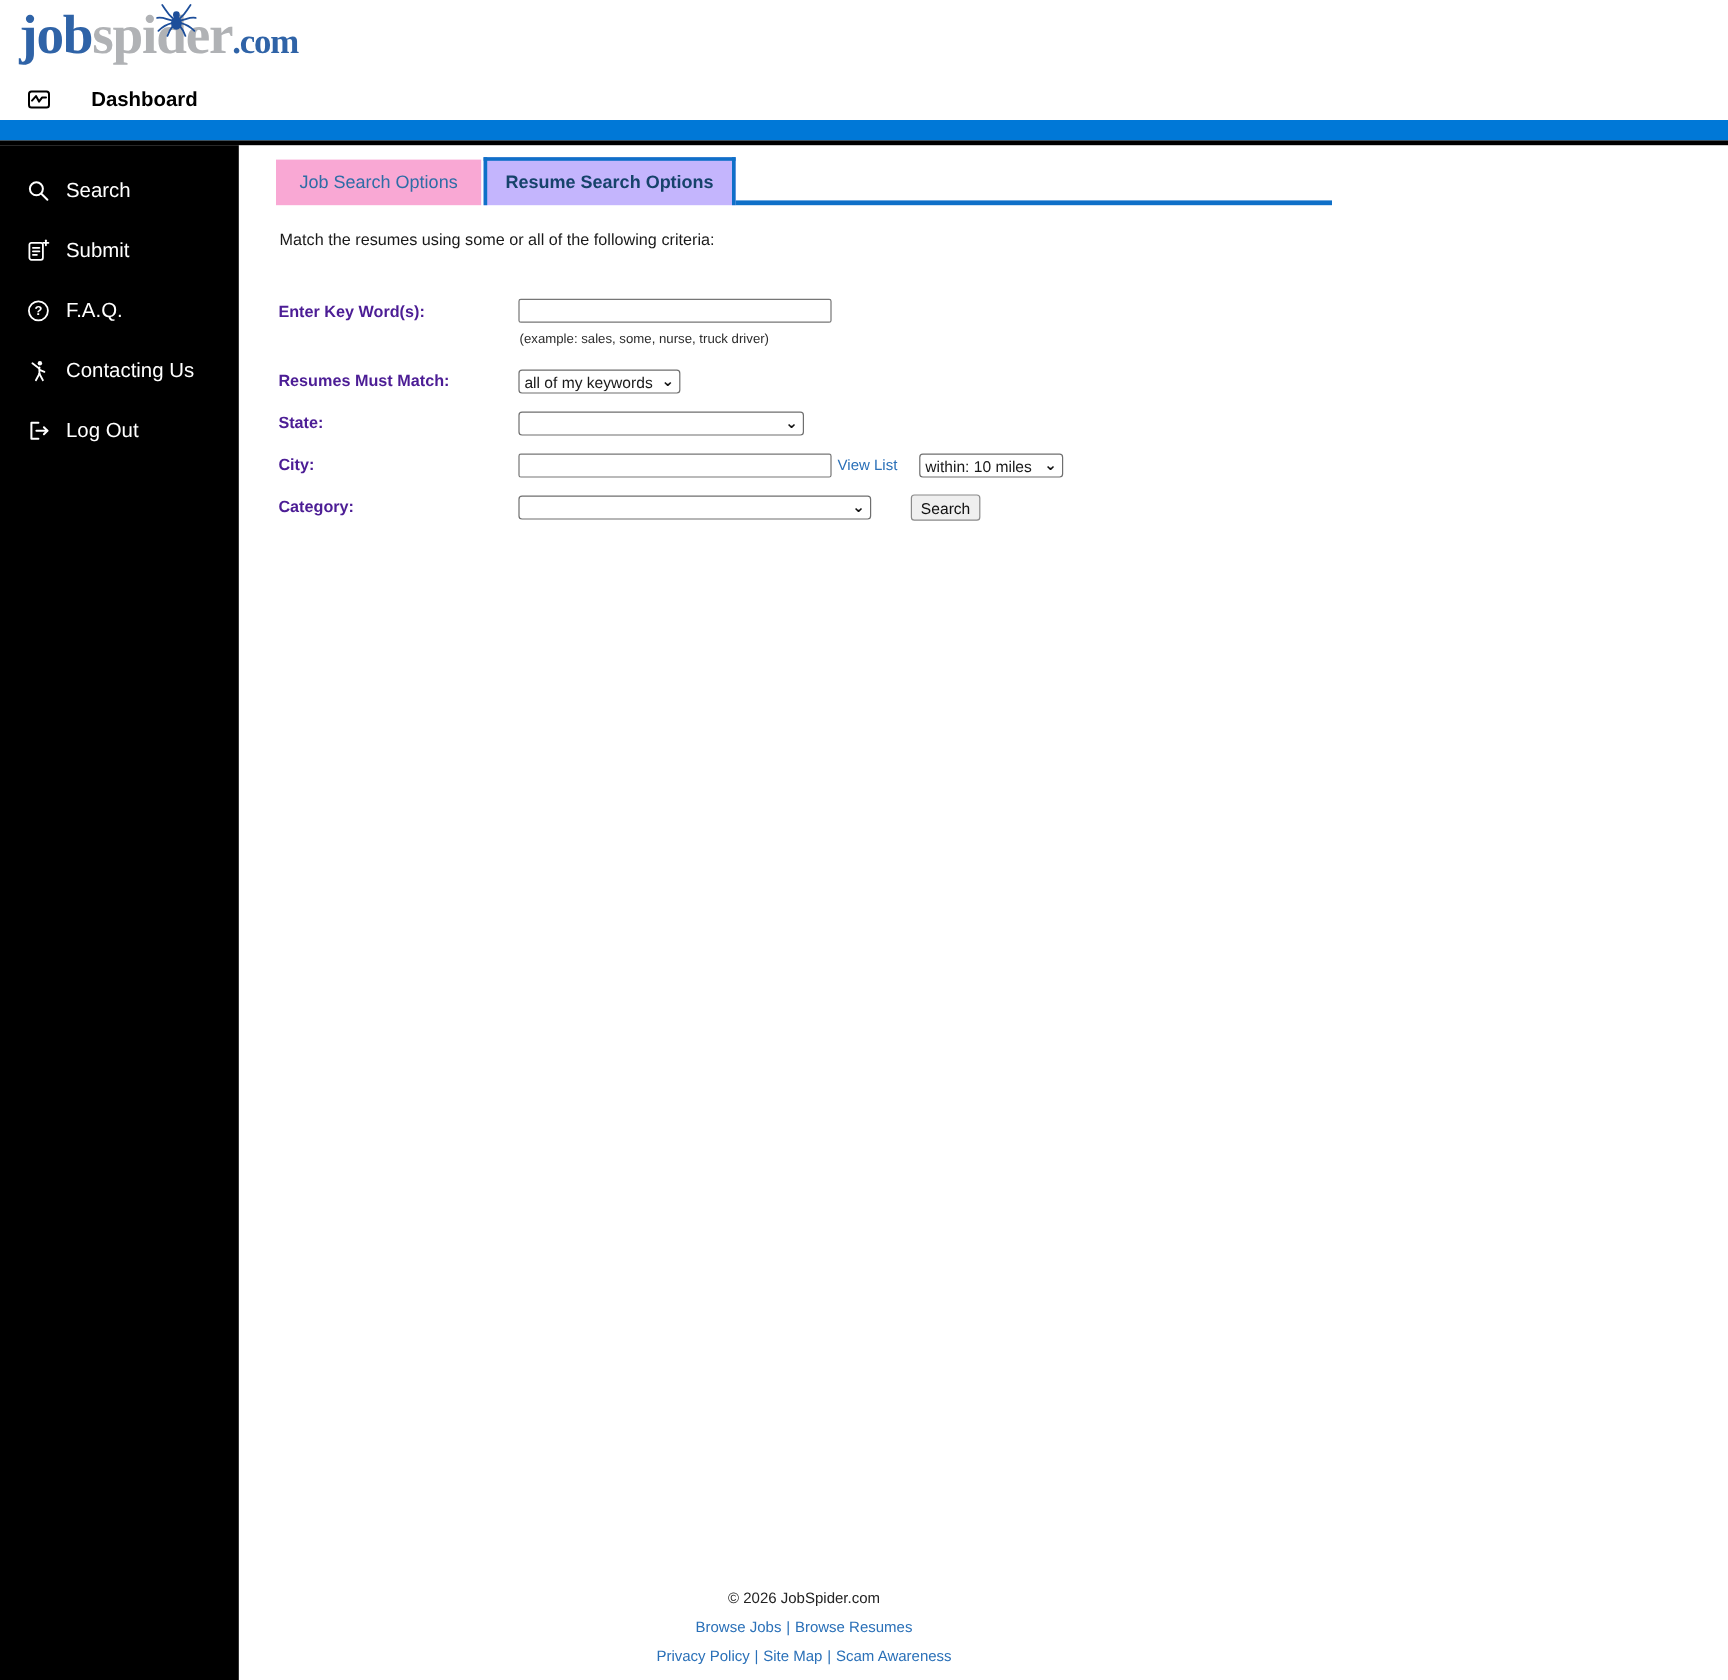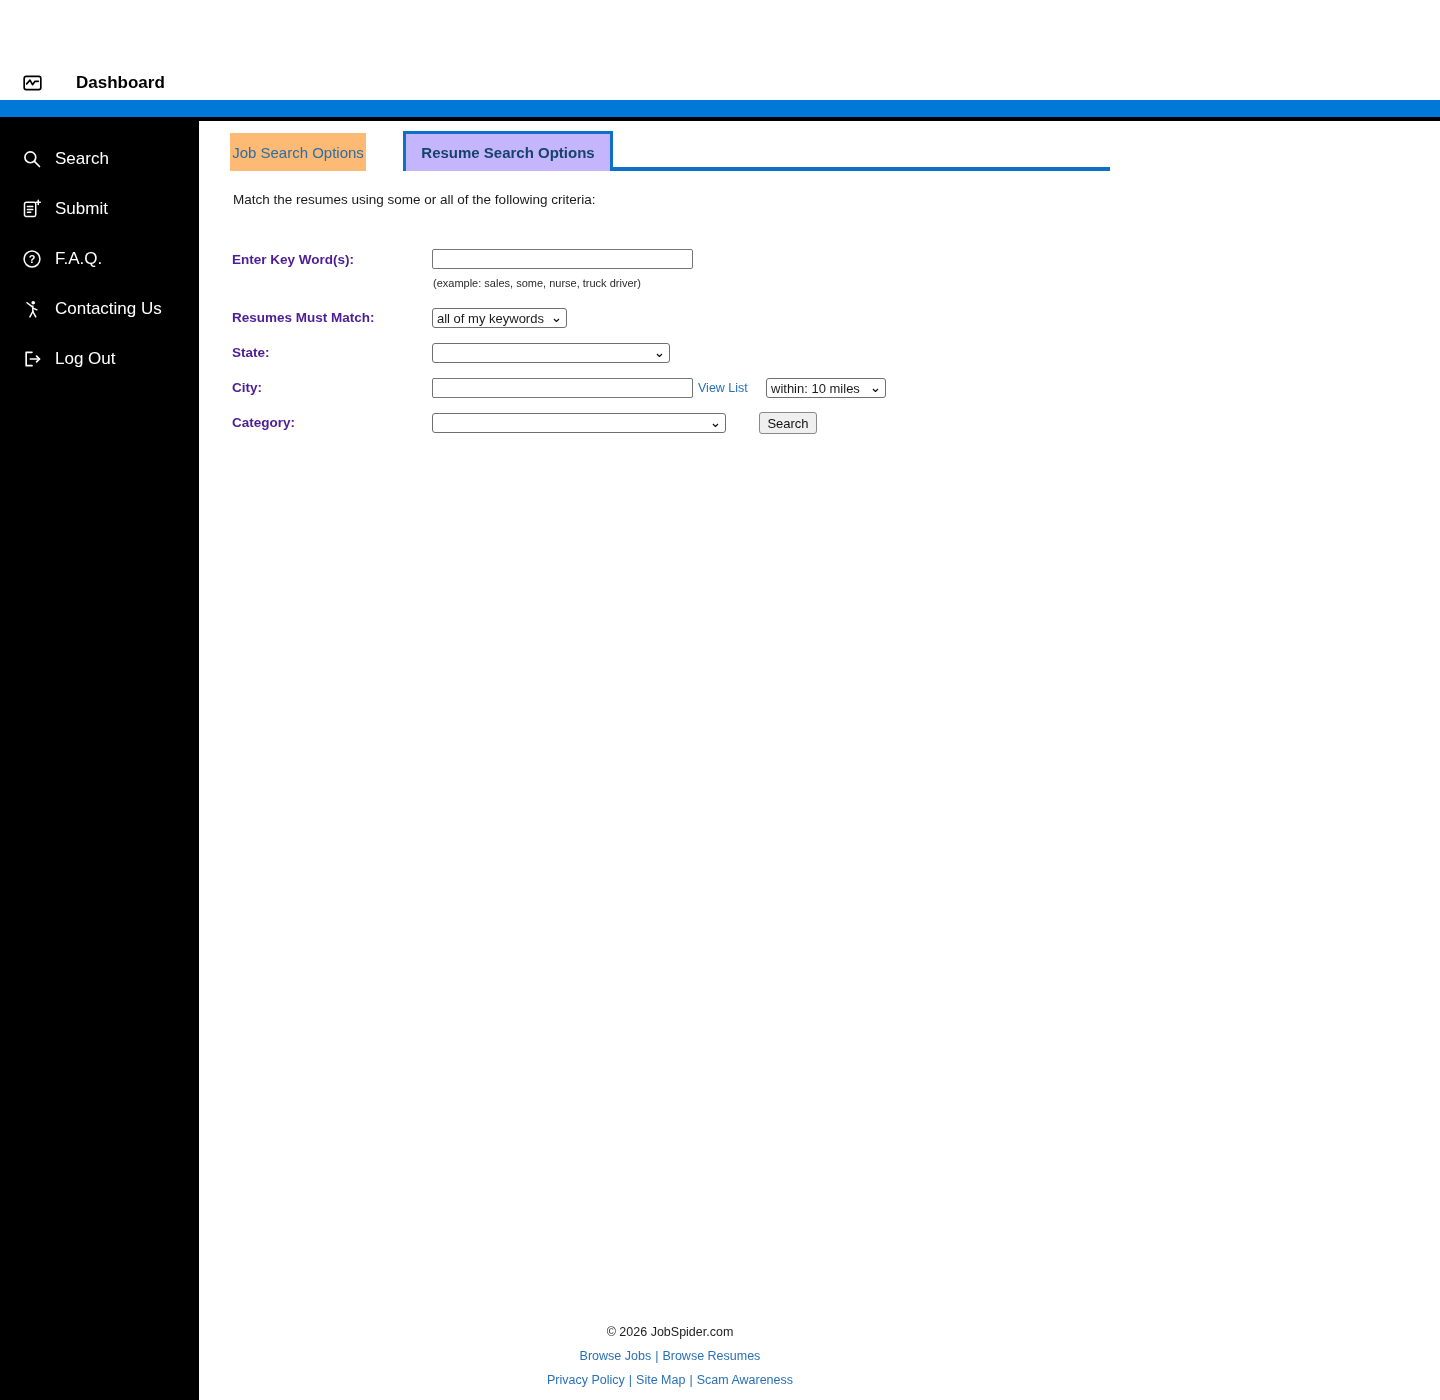--- a/index.html
+++ b/index.html
@@ -21,22 +21,22 @@
   .blue-bar { position:absolute; left:0; top:100px; width:1440px; height:17px; background:#0078d7; }
   .black-strip { position:absolute; left:0; top:117px; width:1440px; height:4px; background:#000; }
 
   
   .sidebar { position:absolute; left:0; top:121px; width:199px; height:1279px; background:#000; }
   .side-list { position:absolute; left:0; top:13px; width:100%; }
   .side-item { display:flex; align-items:center; gap:13px; height:50px; padding-left:22px; cursor:pointer; }
   .side-item .lbl { color:#fff; font-size:17px; }
 
   
-  .tab-inactive { position:absolute; left:230px; top:133px; width:136px; height:38px;
-                  background:#fdba74; color:#2e6da6; font-size:15px;
+  .tab-inactive { position:absolute; left:230px; top:133px; width:171px; height:38px;
+                  background:#f9a8d4; color:#2e6da6; font-size:15px;
                   display:flex; align-items:center; justify-content:center; cursor:pointer; }
   .tab-active { position:absolute; left:403px; top:131px; width:210px; height:40px;
                 background:#c4b5fd; border:3px solid #0f70c8; border-bottom:none;
                 color:#16436b; font-size:15px; font-weight:700;
                 display:flex; align-items:center; justify-content:center; cursor:pointer; }
   .tab-underline { position:absolute; left:613px; top:167px; width:497px; height:4px; background:#0f70c8; }
 
   
   .intro { position:absolute; left:233px; top:192px; font-size:13.5px; color:#1a1a1a; }
   .flabel { position:absolute; left:232px; font-size:13.5px; font-weight:700; color:#4c1d95; }
@@ -73,20 +73,37 @@
   .f-row { margin-top:10px; font-size:12.5px; }
   .f-row a { color:#2a70b8; text-decoration:none; cursor:pointer; }
   .f-sep { color:#2a70b8; margin:0 4px; }
 </style>
 </head>
 <body>
 
 <div class="page">
 
   <div class="header">
+    <div class="logo">
+      <span class="lg-job">job</span><span class="lg-spider">spider</span><span class="lg-com">.com</span>
+      <svg class="logo-spider-svg" width="38" height="30" viewBox="0 0 34 28">
+        <g stroke="#1d4e9a" stroke-width="1.4" fill="none" stroke-linecap="round">
+          <path d="M14 13 C10 10 9 7 6 3"></path>
+          <path d="M13.5 15 C9 14 6 12 2 13"></path>
+          <path d="M13.5 17 C9 18 6 20 3 23"></path>
+          <path d="M14.5 19 C12 22 11 24 10 27"></path>
+          <path d="M20 13 C24 10 25 7 28 3"></path>
+          <path d="M20.5 15 C25 14 28 12 32 13"></path>
+          <path d="M20.5 17 C25 18 28 20 31 23"></path>
+          <path d="M19.5 19 C22 22 23 24 24 27"></path>
+        </g>
+        <ellipse cx="17" cy="17" rx="4.2" ry="5.2" fill="#1d4e9a"></ellipse>
+        <circle cx="17" cy="10.5" r="2.6" fill="#1d4e9a"></circle>
+      </svg>
+    </div>
     <div class="dash-row">
       <svg width="21" height="20" viewBox="0 0 24 24" fill="none" stroke="#000" stroke-width="2">
         <rect x="2" y="4" width="20" height="16" rx="2.5"></rect>
         <polyline points="5,13 9,8.5 12,14 15,10 19,10" stroke-linejoin="round" stroke-linecap="round"></polyline>
       </svg>
       <span class="dash-label">Dashboard</span>
     </div>
   </div>
 
   <div class="blue-bar"></div>

